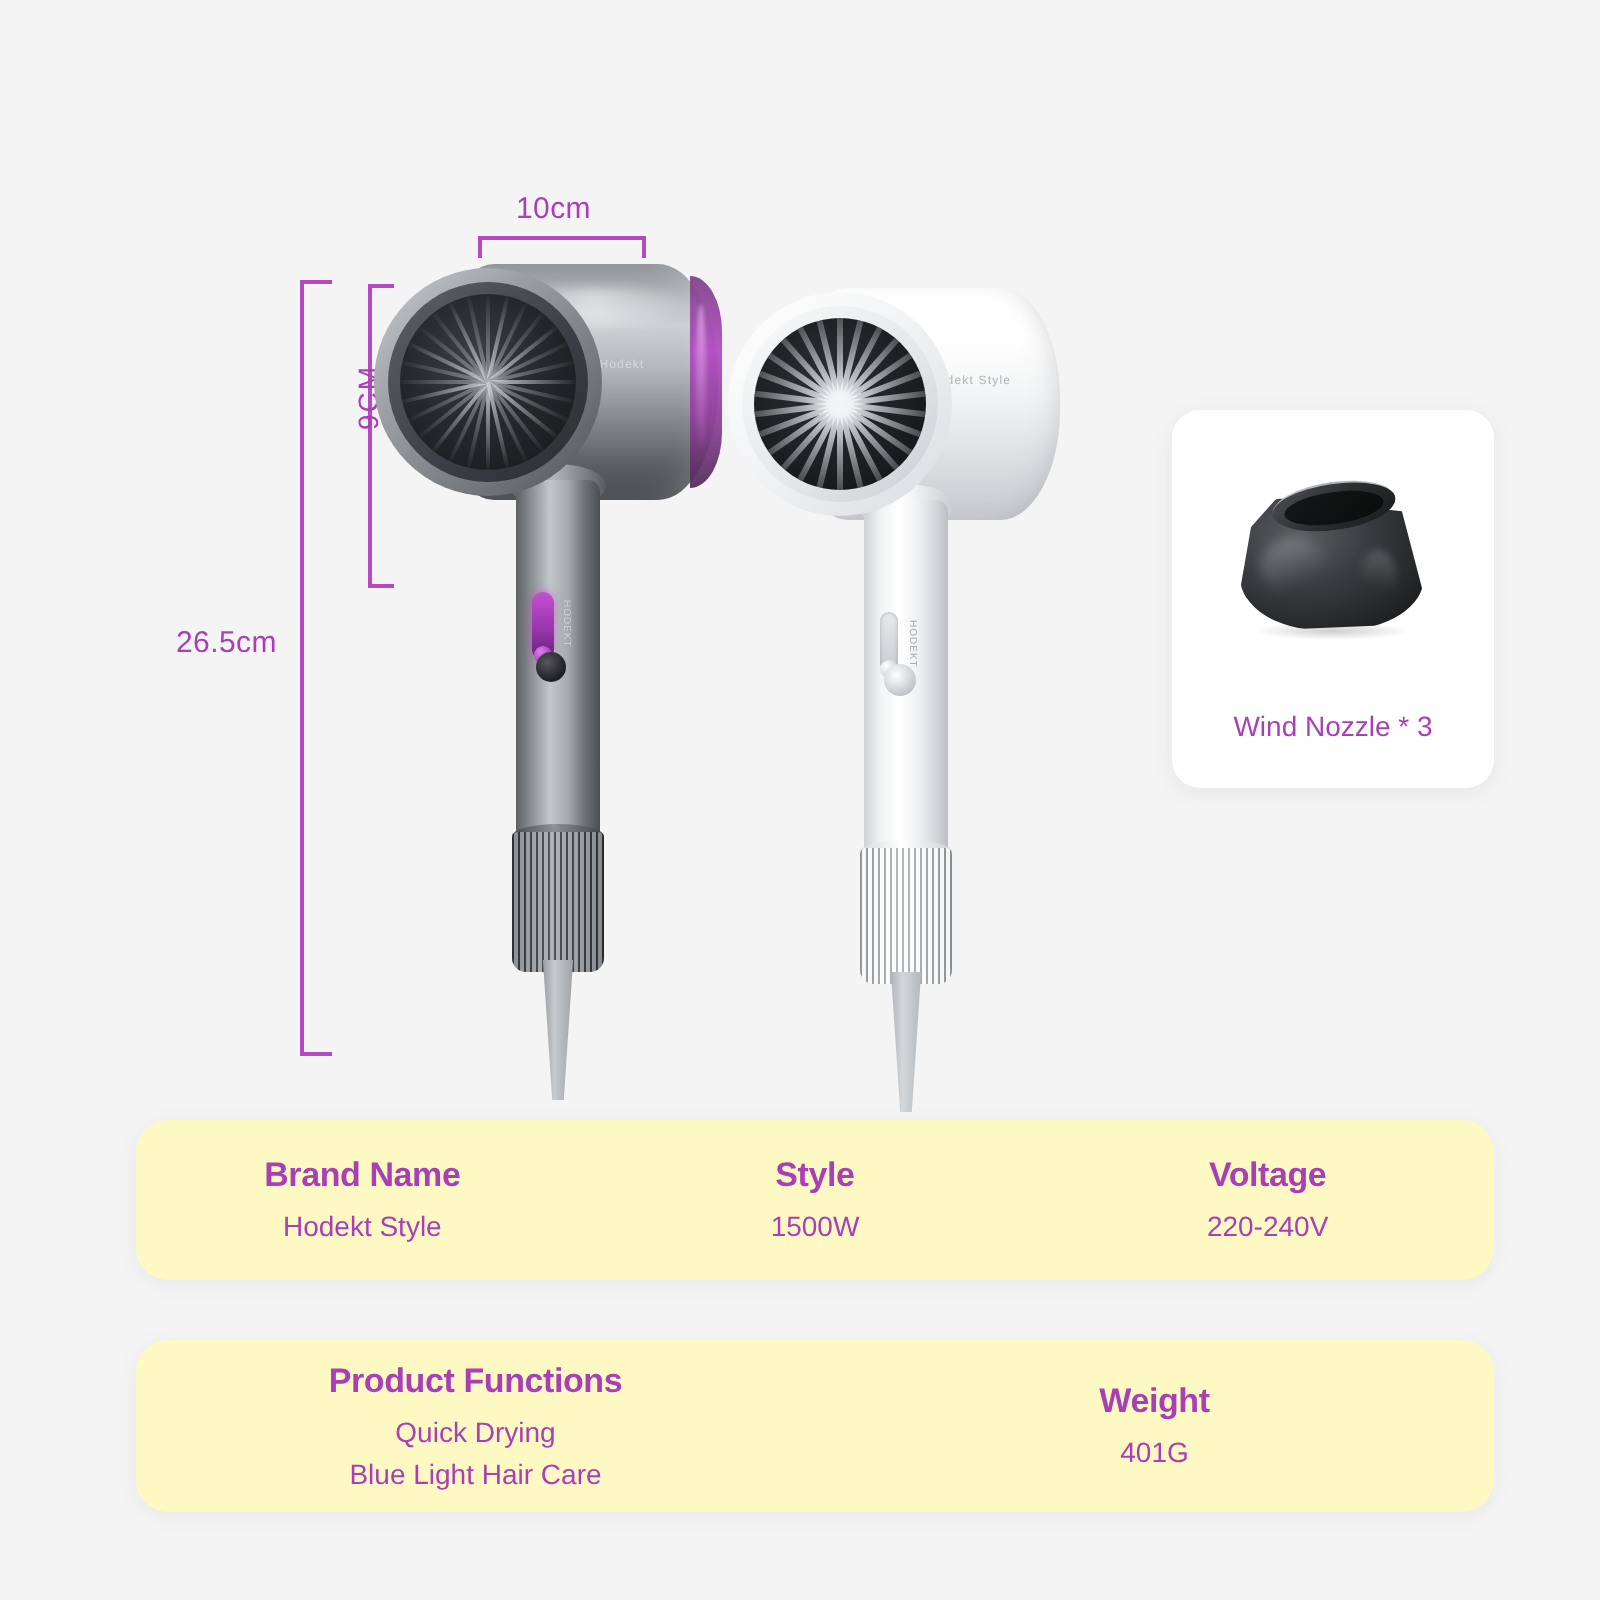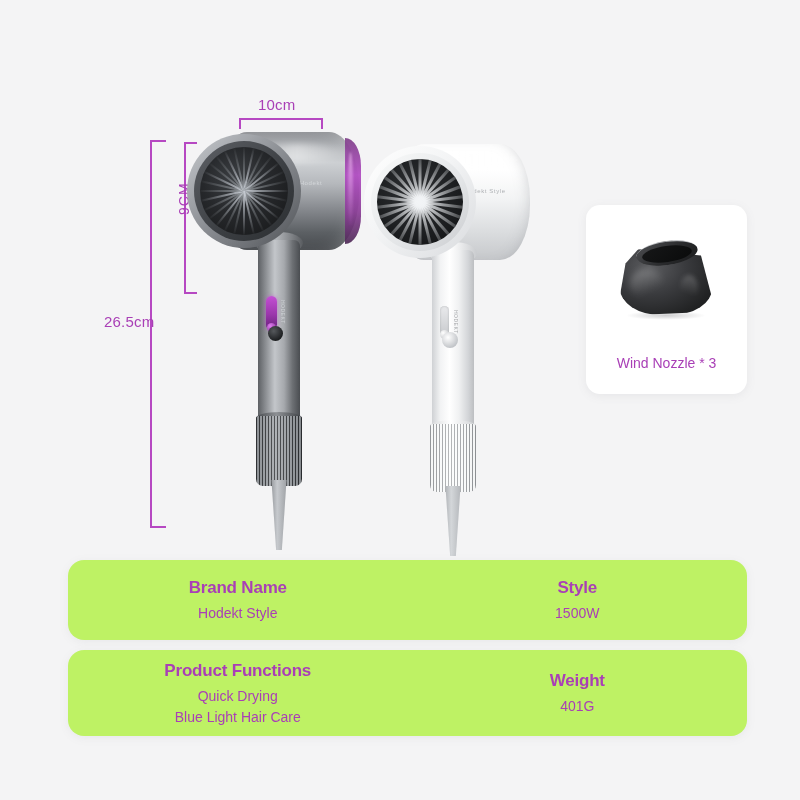--- a/index.html
+++ b/index.html
@@ -27,21 +27,21 @@
     white-space:nowrap; letter-spacing:0.2px;
   }
   .dim-label.vert {
     transform:rotate(-90deg); transform-origin:left top;
   }
 
   
   #br-total-v { left:150px; top:140px; width:2px; height:388px; }
   #br-total-t { left:150px; top:140px; width:16px; height:2px; }
   #br-total-b { left:150px; top:526px; width:16px; height:2px; }
-  #lbl-265 { left:104px; top:313px; }
+  #lbl-265 { left:88px; top:313px; }
 
   
   #br-9-v { left:184px; top:142px; width:2px; height:152px; }
   #br-9-t { left:184px; top:142px; width:13px; height:2px; }
   #br-9-b { left:184px; top:292px; width:13px; height:2px; }
   #lbl-9 { left:176px; top:215px; font-size:14px; letter-spacing:1px; }
 
   
   #br-10-h { left:239px; top:118px; width:84px; height:2px; }
   #br-10-l { left:239px; top:118px; width:2px; height:11px; }
@@ -304,26 +304,26 @@
     background:radial-gradient(ellipse, rgba(60,60,65,.25), rgba(60,60,65,0) 70%);
   }
   #nozzle-label {
     position:absolute; left:0; top:150px; width:161px; text-align:center;
     font-size:14px; color:#a93fb6;
   }
 
   
   .spec-card {
     position:absolute; left:68px; width:679px;
-    background:#bef264; border-radius:16px;
+    background:#fef9c3; border-radius:16px;
     box-shadow:0 2px 10px rgba(120,120,130,.09);
     display:flex;
   }
   #spec-card-1 { top:560px; height:80px; }
-  #spec-card-2 { top:650px; height:86px; }
+  #spec-card-2 { top:670px; height:86px; }
   .spec-col {
     flex:1; display:flex; flex-direction:column;
     align-items:center; justify-content:center; padding-top:2px;
   }
   .spec-label {
     font-size:17px; font-weight:bold; color:#a93fb6;
     letter-spacing:-0.2px; margin-bottom:5px; white-space:nowrap;
   }
   .spec-value {
     font-size:14px; color:#a93fb6; line-height:1.45;
@@ -471,20 +471,24 @@
 
   <div class="spec-card" id="spec-card-1">
     <div class="spec-col">
       <div class="spec-label">Brand Name</div>
       <div class="spec-value">Hodekt Style</div>
     </div>
     <div class="spec-col">
       <div class="spec-label">Style</div>
       <div class="spec-value">1500W</div>
     </div>
+    <div class="spec-col">
+      <div class="spec-label">Voltage</div>
+      <div class="spec-value">220-240V</div>
+    </div>
   </div>
 
   <div class="spec-card" id="spec-card-2">
     <div class="spec-col">
       <div class="spec-label">Product Functions</div>
       <div class="spec-value">Quick Drying<br>Blue Light Hair Care</div>
     </div>
     <div class="spec-col">
       <div class="spec-label">Weight</div>
       <div class="spec-value">401G</div>

